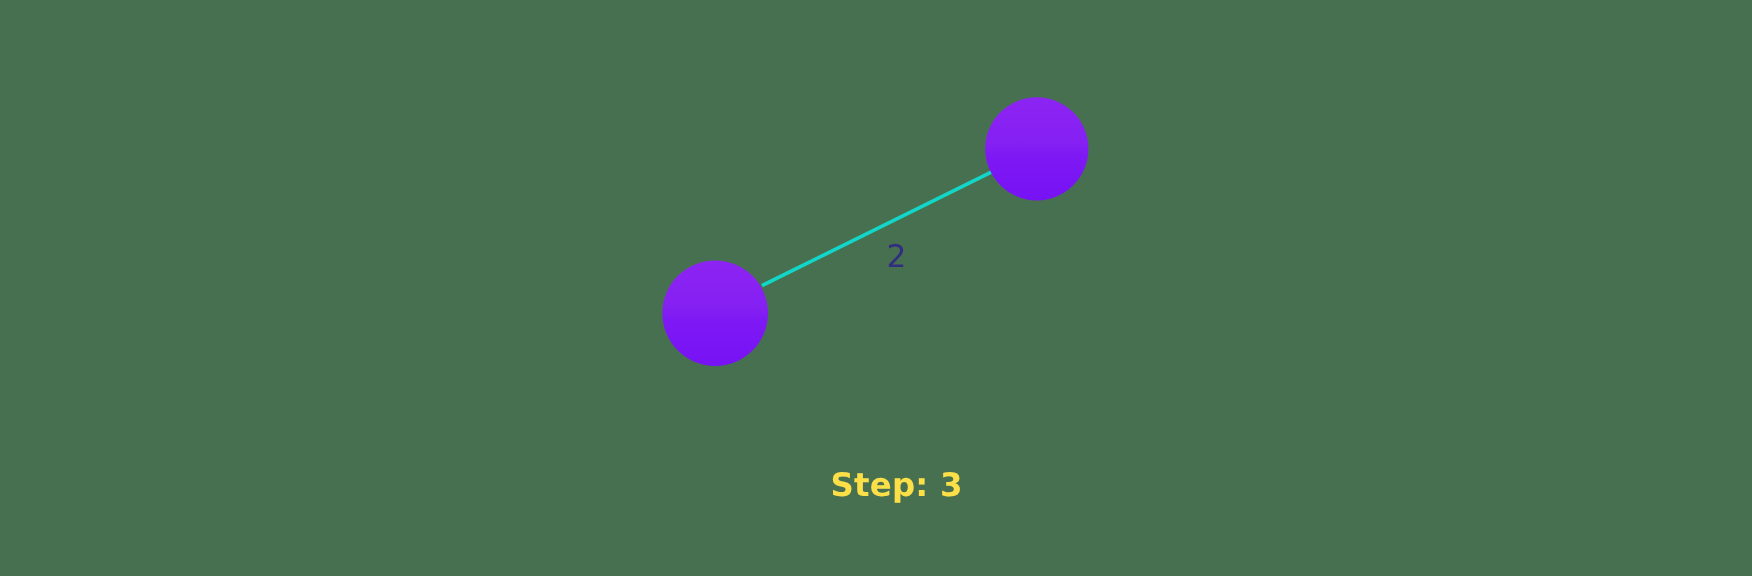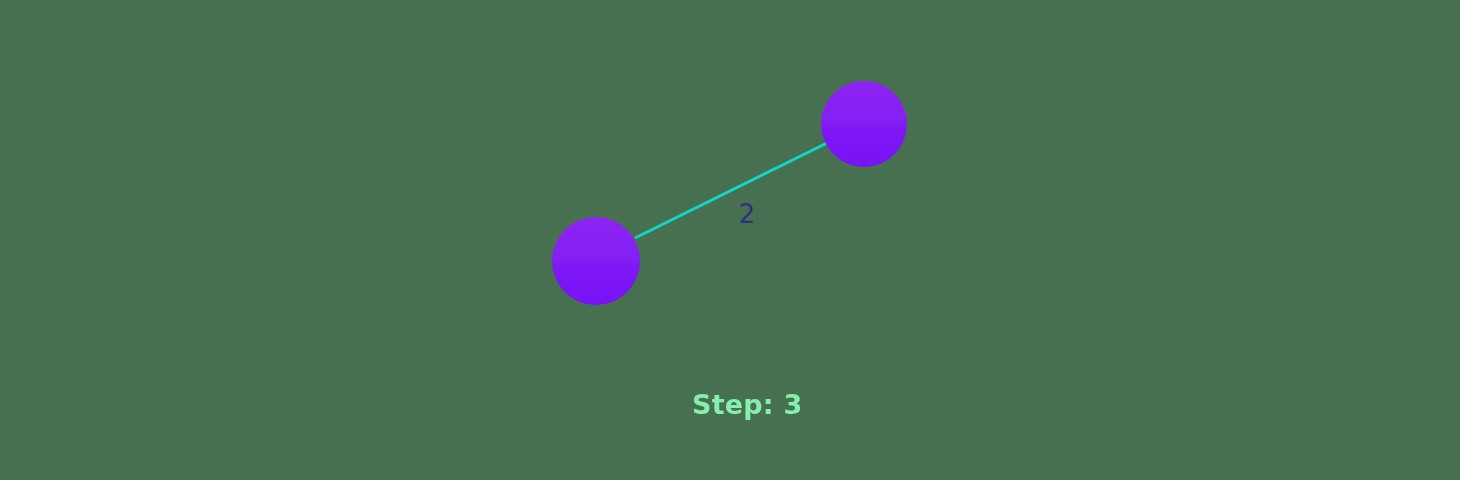--- a/index.html
+++ b/index.html
@@ -77,17 +77,17 @@
       <line class="edge-line" x1="635" y1="238" x2="829" y2="142" stroke="#12D6C8" stroke-width="3"></line>
       <text class="edge-weight-label" x="747" y="215" fill="#312E81">2</text>
     </g>
 
     <g>
       <circle class="graph-node-circle" cx="596" cy="261" r="44" fill="url(#nodeGradient)"></circle>
       <circle class="graph-node-circle" cx="864" cy="124" r="43" fill="url(#nodeGradient)"></circle>
     </g>
   </svg>
 
-  <div class="step-caption" style="color: #86efac; top: 358px;">
+  <div class="step-caption" style="color: #fde047; top: 358px;">
     <span class="step-caption-inner">Step: 3</span>
   </div>
 
 </div>
 
 </body></html>

